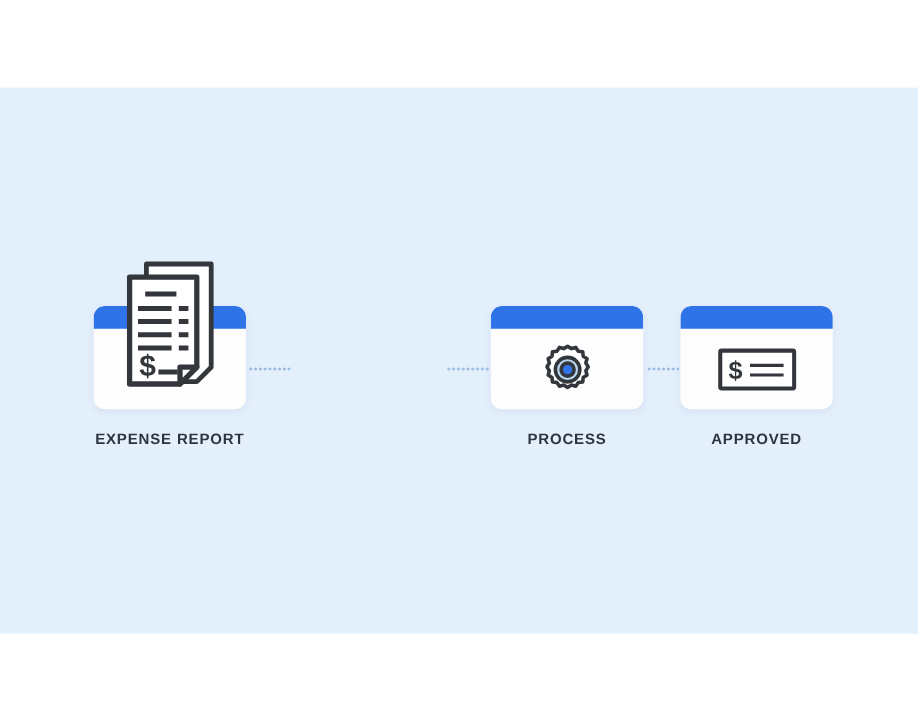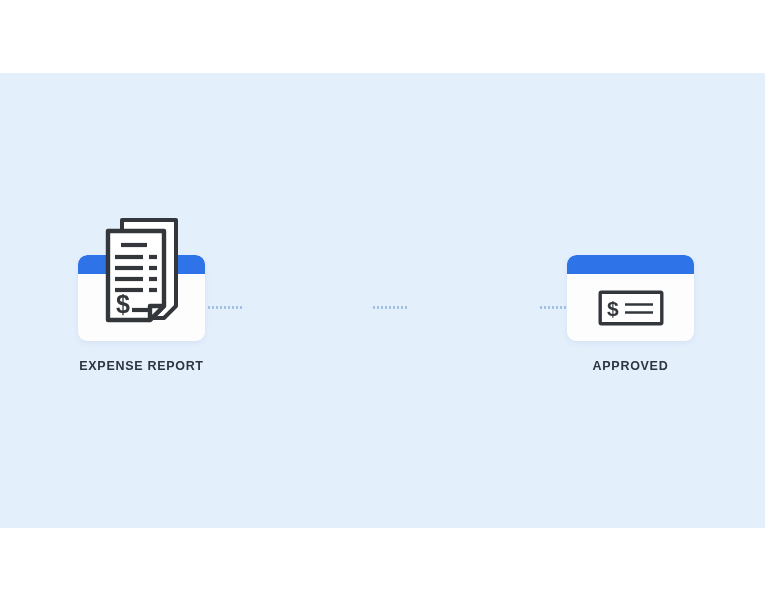--- a/index.html
+++ b/index.html
@@ -165,20 +165,41 @@
 
           <text x="14" y="99" font-family="'Liberation Sans', sans-serif" font-size="25" font-weight="bold" fill="#33373c">$</text>
 
           <line x1="30" y1="96" x2="46" y2="96" stroke="#33373c" stroke-width="4.2"></line>
         </svg>
       </div>
       <div class="card-label">EXPENSE REPORT</div>
     </div>
 
 
+    <div class="step step-3">
+      <div class="card">
+        <div class="card-header"></div>
+        <div class="card-body">
+          <span>
+            <svg width="46" height="46" viewBox="0 0 46 46">
+              <g stroke="#33373c" stroke-width="3" stroke-linejoin="round" fill="#ffffff">
+                <path d="M23 3.5
+                         l3.2 2.0 3.6 -1.0 2.1 3.2 3.7 0.4 0.4 3.7 3.2 2.1 -1.0 3.6 2.0 3.2
+                         -2.0 3.2 1.0 3.6 -3.2 2.1 -0.4 3.7 -3.7 0.4 -2.1 3.2 -3.6 -1.0 -3.2 2.0
+                         -3.2 -2.0 -3.6 1.0 -2.1 -3.2 -3.7 -0.4 -0.4 -3.7 -3.2 -2.1 1.0 -3.6 -2.0 -3.2
+                         2.0 -3.2 -1.0 -3.6 3.2 -2.1 0.4 -3.7 3.7 -0.4 2.1 -3.2 3.6 1.0 Z"></path>
+              </g>
+              <circle cx="23" cy="23" r="10.2" fill="#b9d5ef" stroke="#33373c" stroke-width="3"></circle>
+              <circle cx="23" cy="23" r="5.4" fill="#2f73e8" stroke="#33373c" stroke-width="3"></circle>
+            </svg>
+          </span>
+        </div>
+      </div>
+      <div class="card-label">PROCESS</div>
+    </div>
 
     <div class="step step-4">
       <div class="card">
         <div class="card-header"></div>
         <div class="card-body">
           <span>
             <svg width="66" height="36" viewBox="0 0 66 36">
               <rect x="2.2" y="2.2" width="61.6" height="31.6" rx="1.2" fill="#ffffff" stroke="#33373c" stroke-width="3.4"></rect>
               <text x="9" y="26" font-family="'Liberation Sans', sans-serif" font-size="21" font-weight="bold" fill="#33373c">$</text>
               <line x1="27" y1="14.5" x2="55" y2="14.5" stroke="#33373c" stroke-width="2.6"></line>

